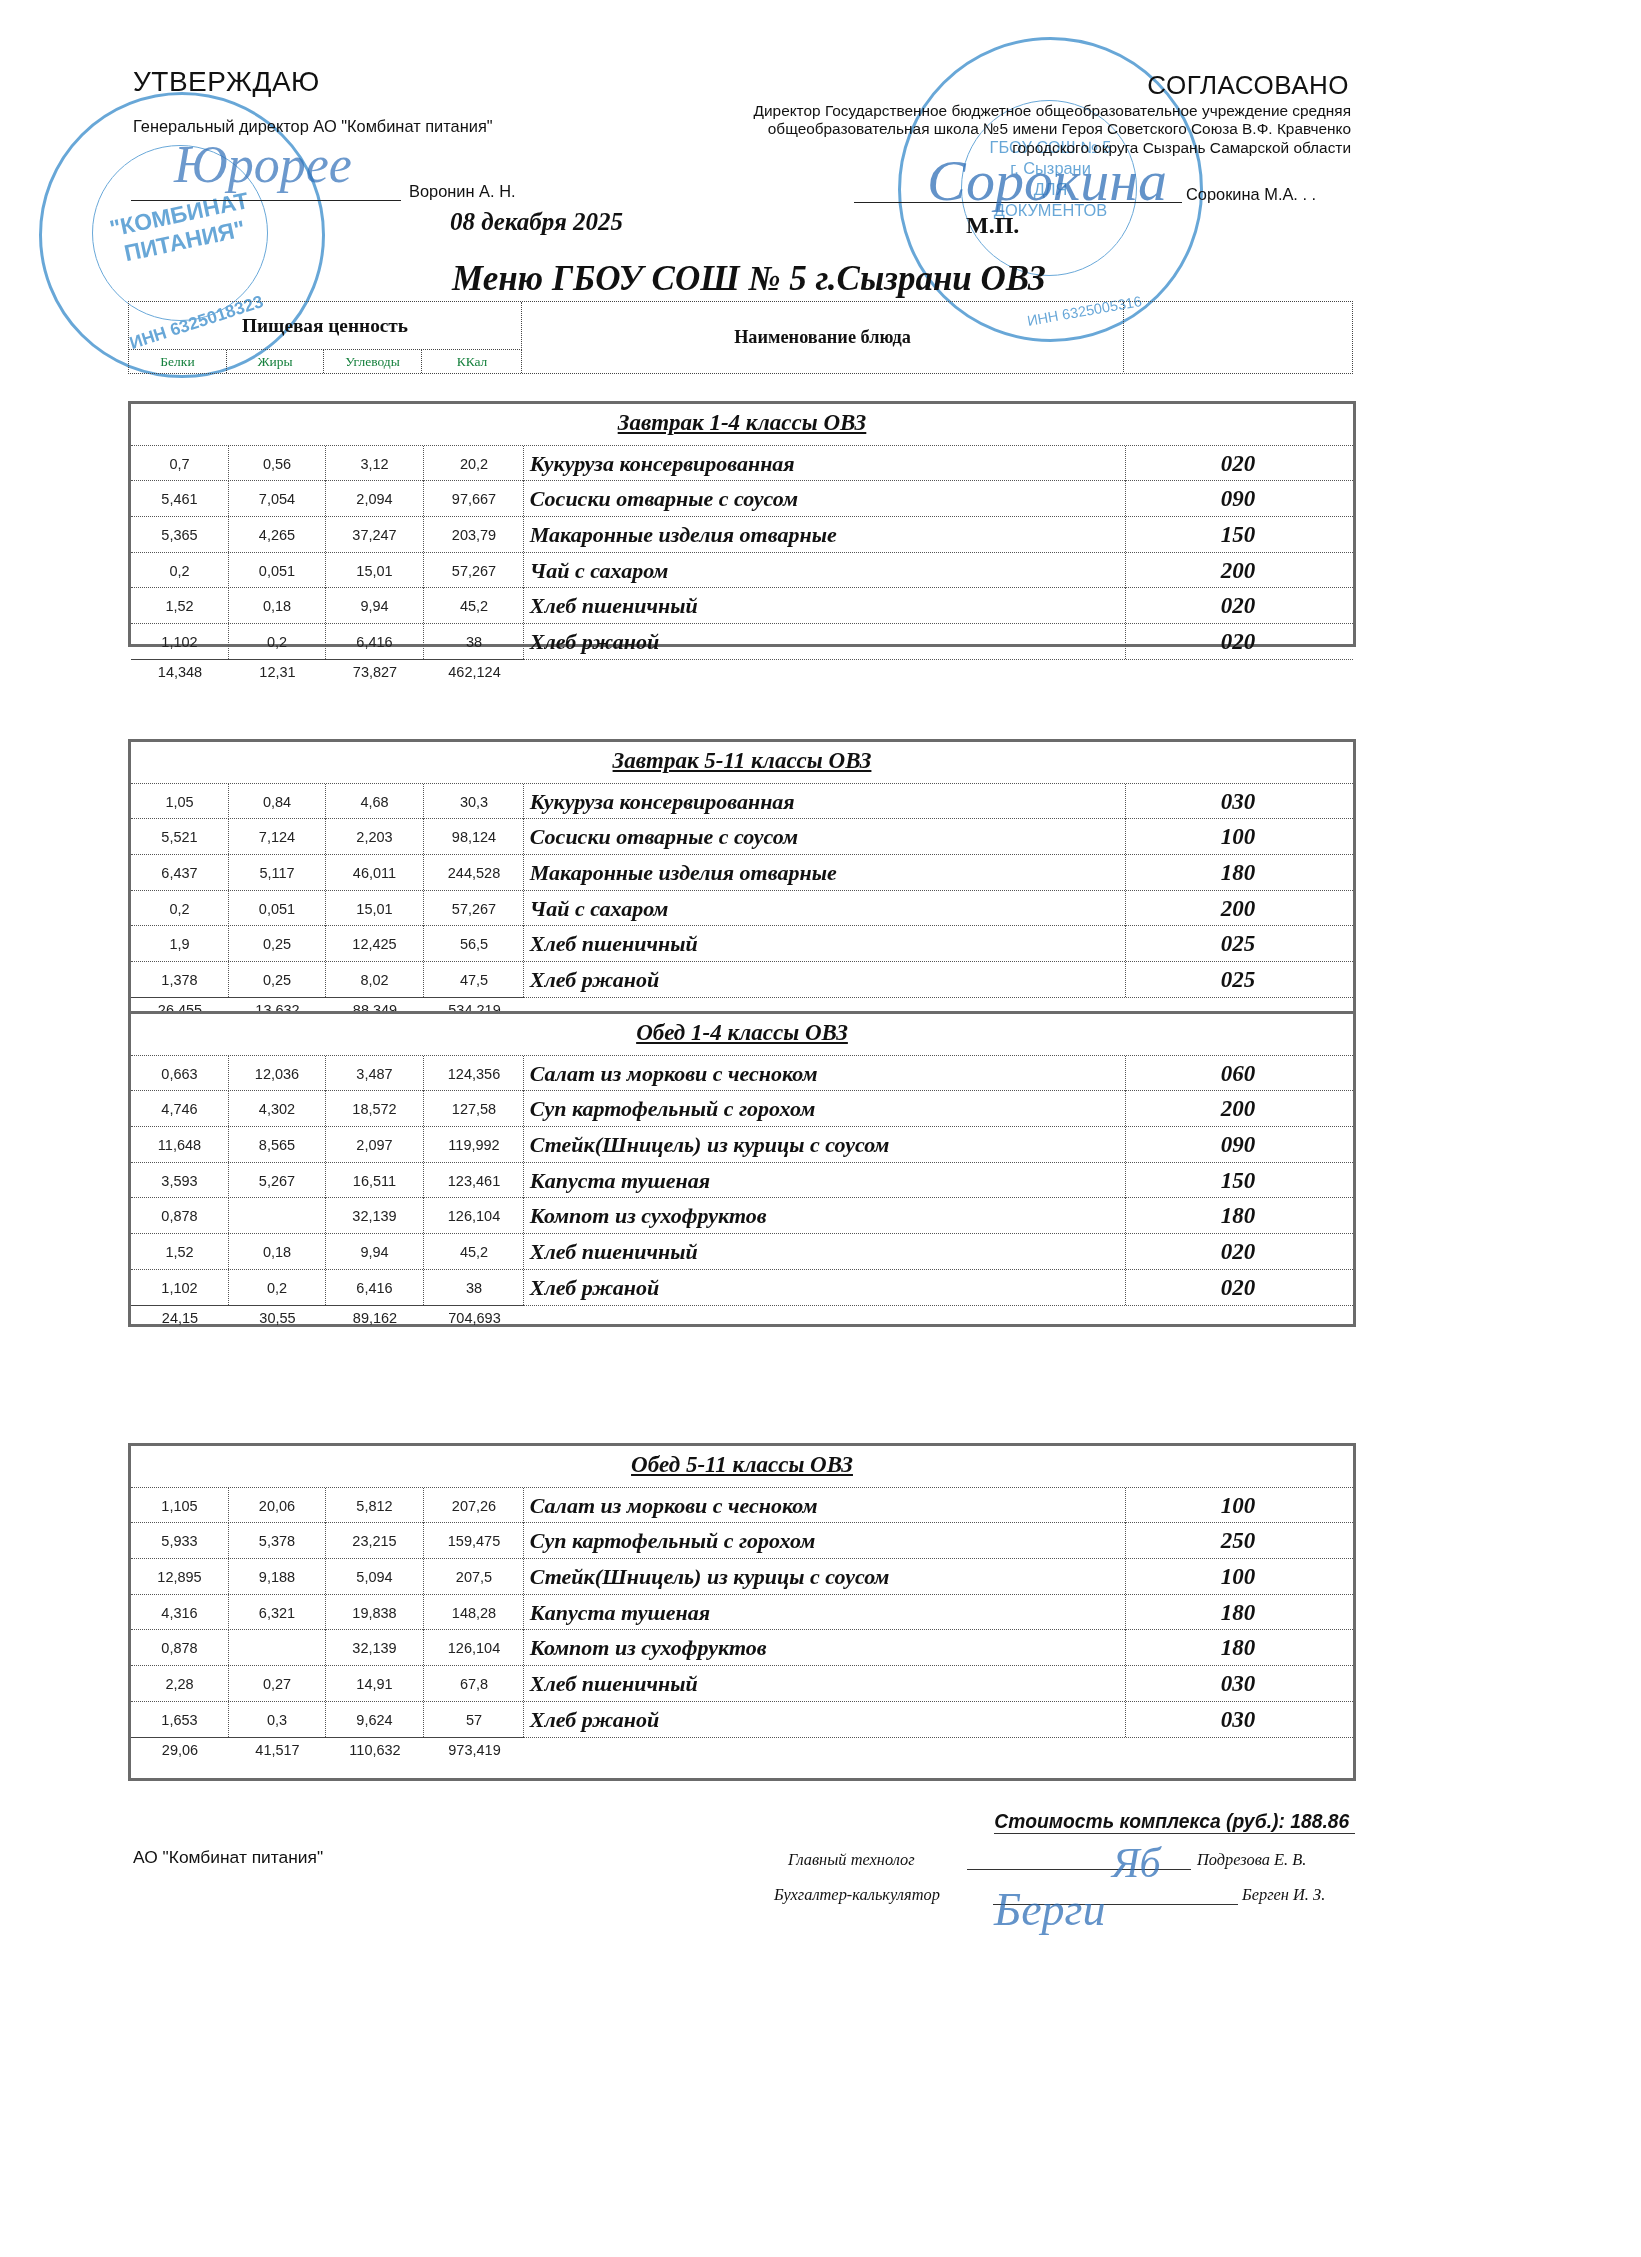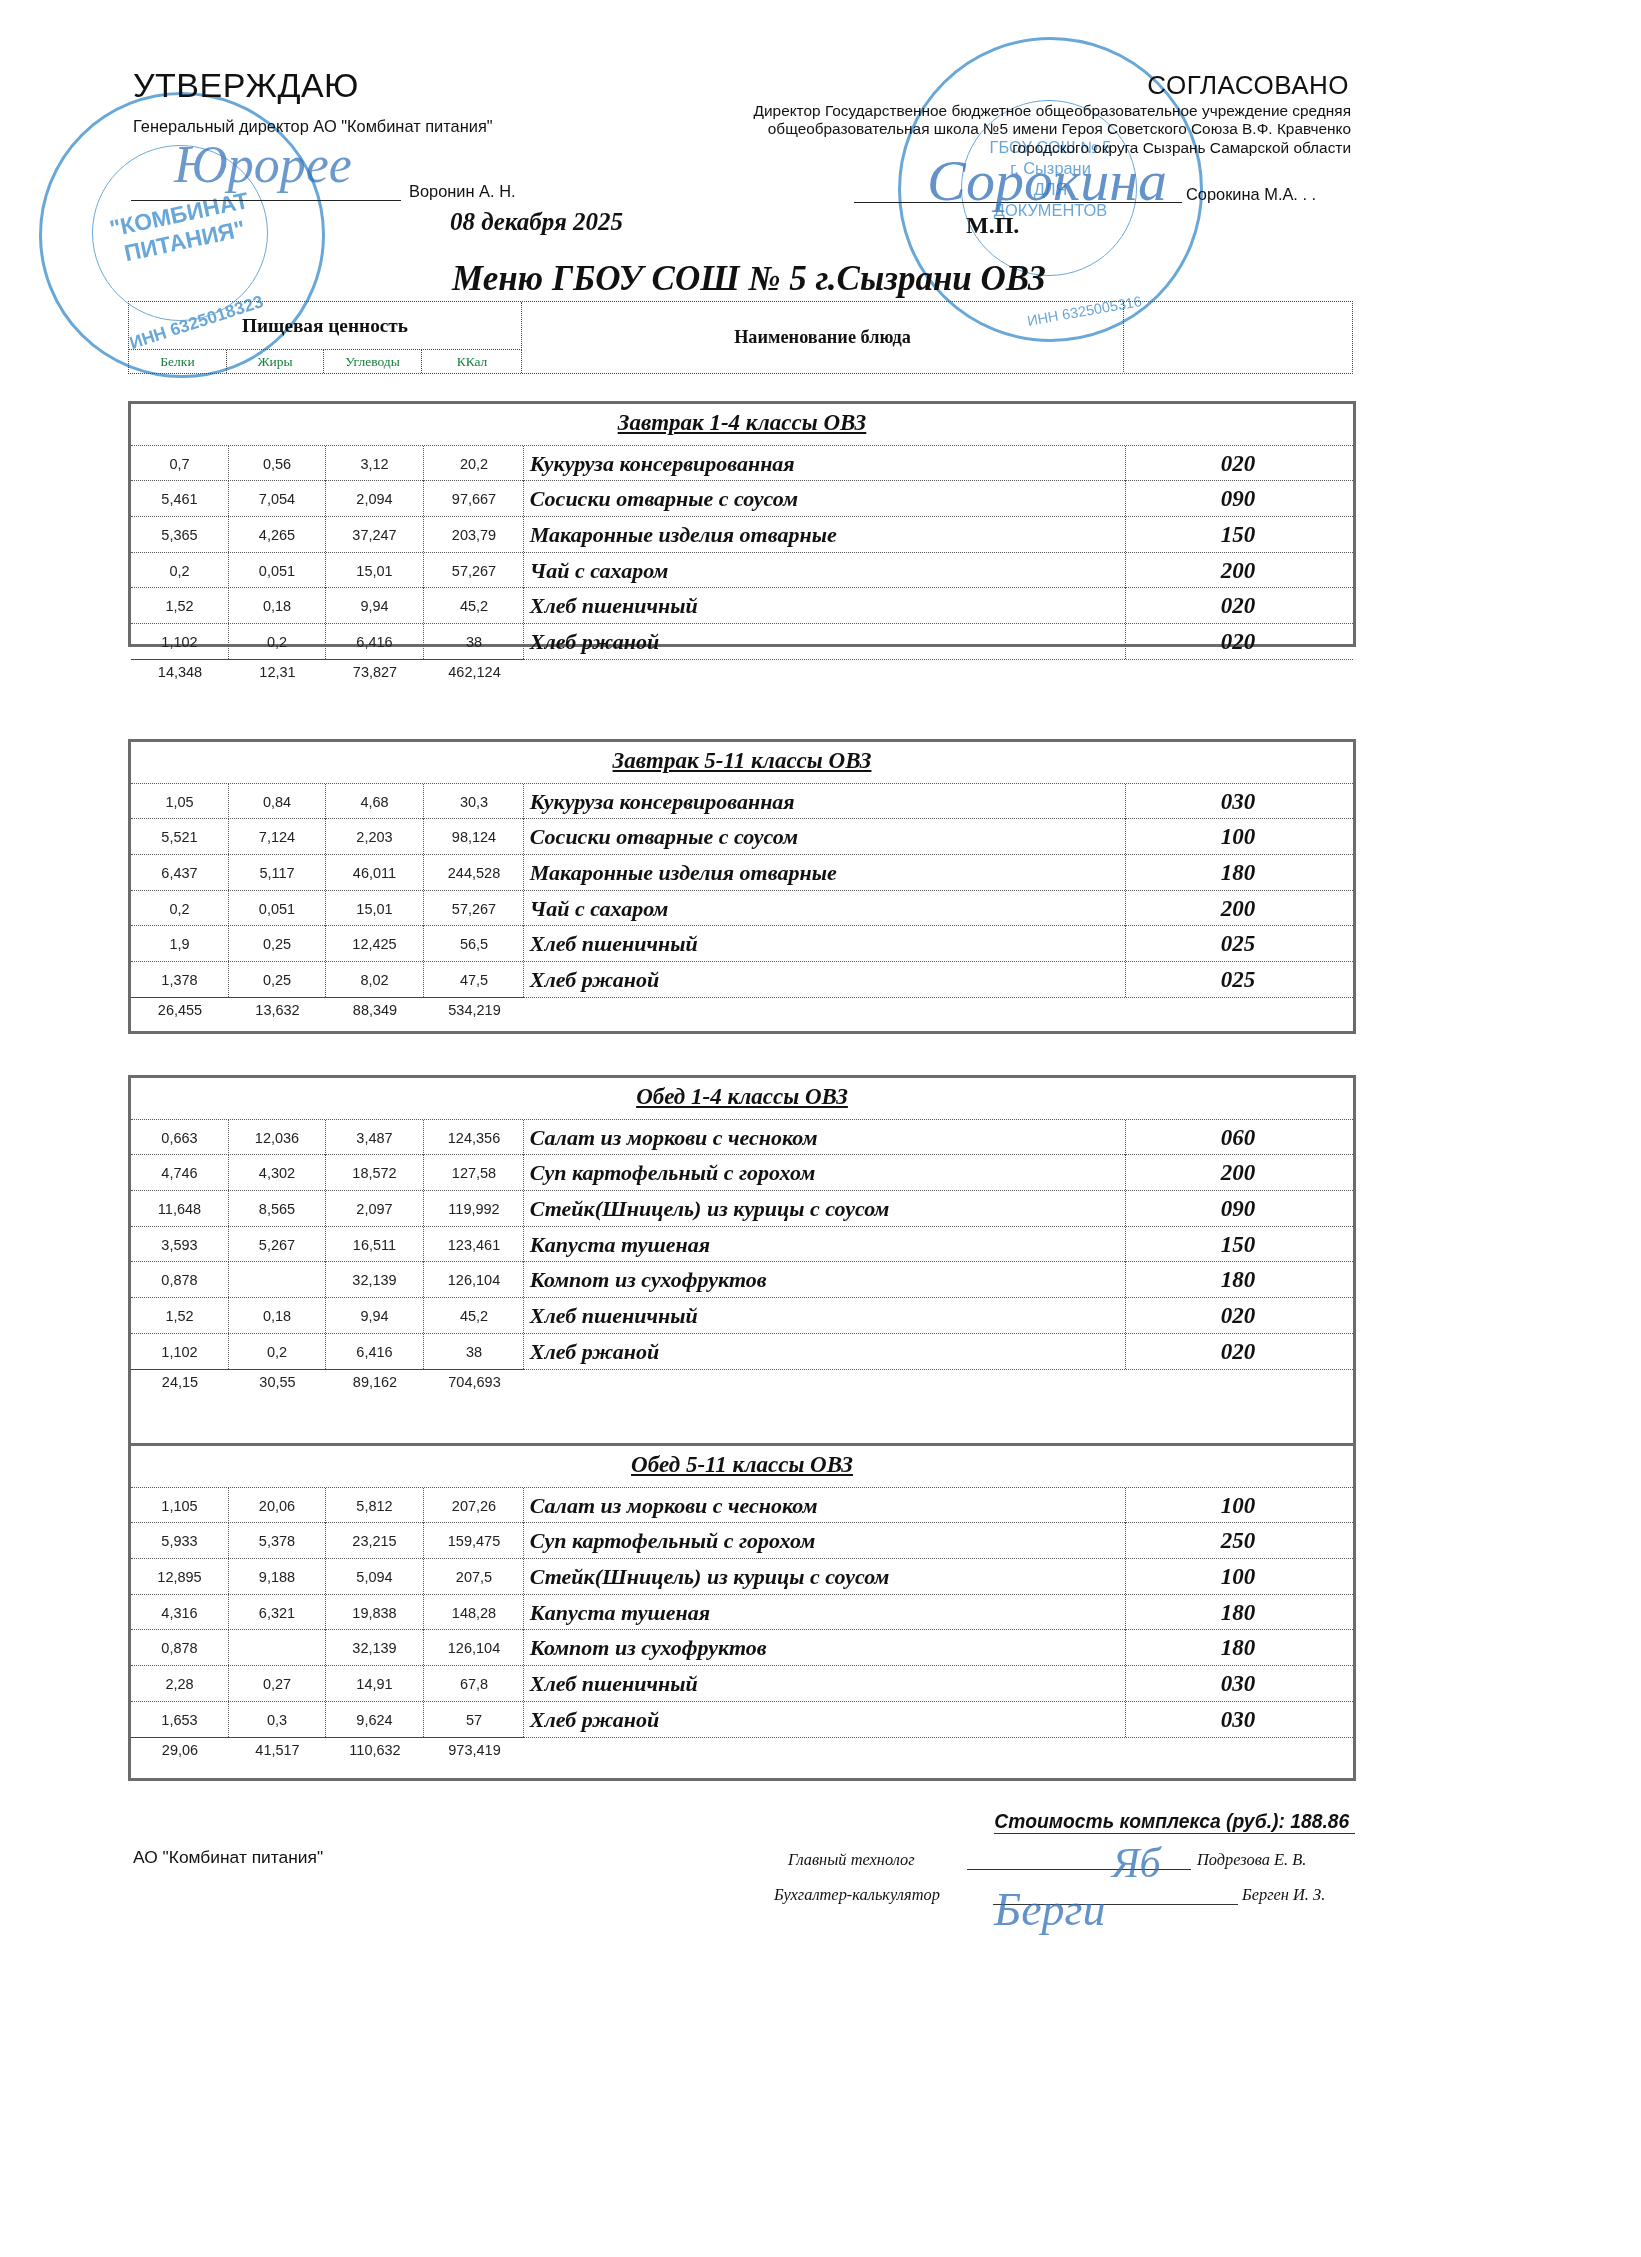--- a/index.html
+++ b/index.html
@@ -1,19 +1,19 @@
 <!DOCTYPE html>
 <html><head>
 <meta charset="utf-8">
 <style>
   html, body { margin: 0; padding: 0; background: #ffffff; }
   body { width: 1641px; height: 2257px; position: relative; overflow: hidden; color: #111; font-family: "Liberation Sans", sans-serif; }
   .abs { position: absolute; }
   .sans { font-family: "Liberation Sans", sans-serif; }
-  .approve-title { left: 133px; top: 66px; font-size: 34px; letter-spacing: 0.5px; }
+  .approve-title { left: 133px; top: 66px; font-size: 28px; letter-spacing: 0.5px; }
   .approve-role { left: 133px; top: 117px; font-size: 16.4px; }
   .approve-line { left: 131px; top: 200px; width: 270px; border-bottom: 1.4px solid #222; }
   .approve-name { left: 409px; top: 182px; font-size: 16.4px; }
   .date { left: 450px; top: 208px; font-size: 25px; font-style: italic; font-weight: bold; font-family: "Liberation Serif", serif; }
   .agree-title { right: 292px; top: 70px; font-size: 26px; letter-spacing: 0.5px; }
   .agree-role { right: 290px; top: 102px; width: 676px; font-size: 15.4px; text-align: right; line-height: 18.3px; }
   .agree-line { left: 854px; top: 202px; width: 328px; border-bottom: 1.4px solid #222; }
   .agree-name { left: 1186px; top: 185px; font-size: 16.4px; }
   .mp { left: 966px; top: 212px; font-size: 24px; font-weight: bold; font-family: "Liberation Serif", serif; }
   .doc-title { left: 452px; top: 259px; font-size: 35px; font-style: italic; font-weight: bold; font-family: "Liberation Serif", serif; }
@@ -211,21 +211,21 @@
       <div class="out">025</div>
     </div>
   <div class="total" style="top:255px;">
       <div class="t c1">26,455</div>
       <div class="t c2">13,632</div>
       <div class="t c3">88,349</div>
       <div class="t c4">534,219</div>
     </div>
 </div>
 
-<div class="abs section" style="top:1075px; height:392px;">
+<div class="abs section" style="top:1011px; height:316px;">
   <div class="section-title">Обед 1-4 классы ОВЗ</div>
   <div class="srow" style="top:41px;">
       <div class="c c1">0,663</div>
       <div class="c c2">12,036</div>
       <div class="c c3">3,487</div>
       <div class="c c4">124,356</div>
       <div class="nm">Салат из моркови с чесноком</div>
       <div class="out">060</div>
     </div>
   <div class="srow" style="top:76px;">

